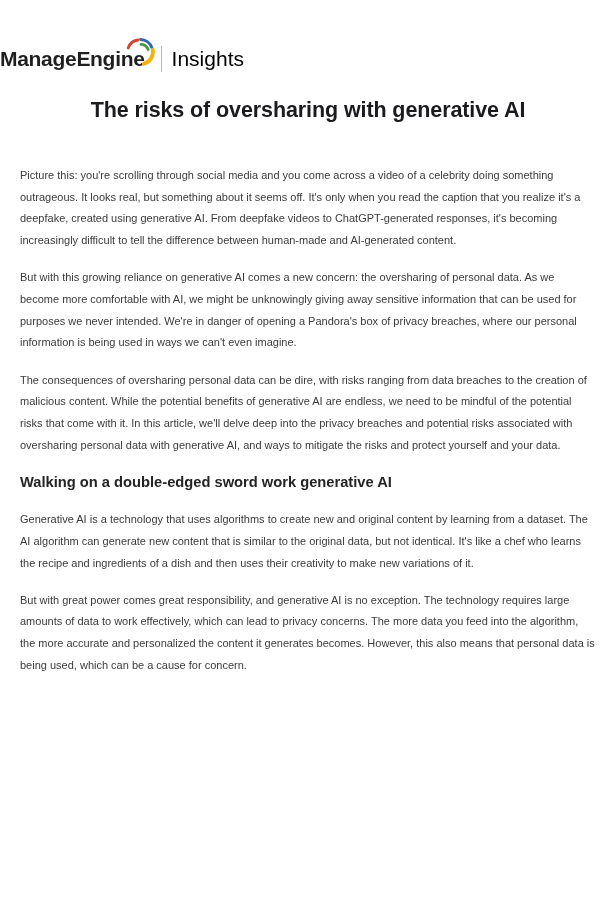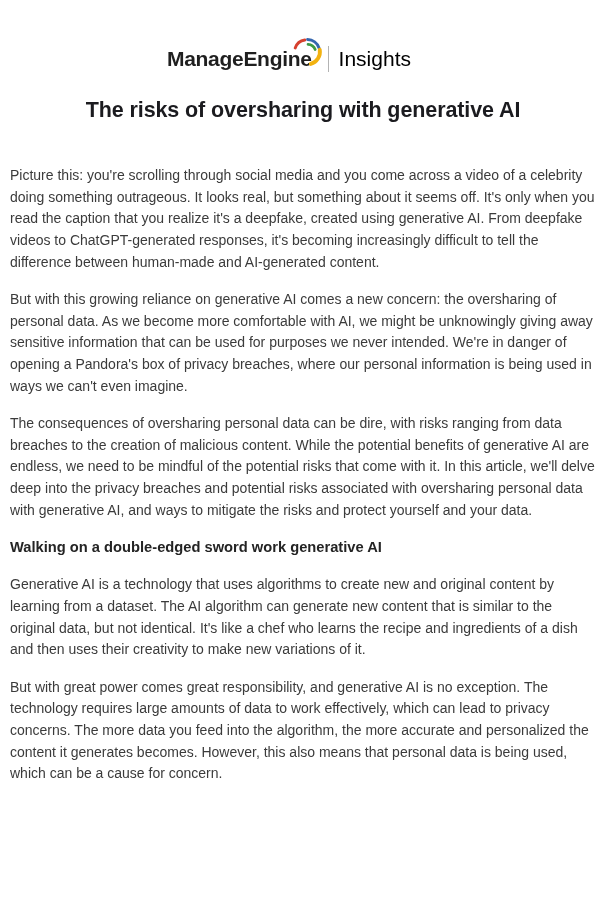--- a/index.html
+++ b/index.html
@@ -7,21 +7,21 @@
     width: 616px;
     height: 900px;
     background: #ffffff;
     overflow: hidden;
     font-family: "Liberation Sans", "DejaVu Sans", sans-serif;
   }
 
   
   .masthead {
     display: flex;
-    justify-content: center;
+    justify-content: flex-start;
     align-items: center;
     padding: 44px 38px 0 0;
     height: 30px;
   }
   .logo {
     display: flex;
     align-items: center;
     cursor: pointer;
   }
   .wordmark {
@@ -50,32 +50,32 @@
     margin: 0 10px 0 16px;
   }
   .insights-text {
     font-size: 21px;
     font-weight: 400;
     color: #000000;
   }
 
   
   main {
-    padding: 0 20px 0 10px;
+    padding: 0 20px 0 20px;
   }
   h1.article-title {
     text-align: center;
     font-size: 21.5px;
     font-weight: 700;
     color: #1b1b1f;
     margin: 24px 0 42px 0;
     letter-spacing: -0.1px;
   }
   p.body-para {
-    font-size: 14px;
+    font-size: 11px;
     line-height: 21.7px;
     color: #3b3b3b;
     margin: 0 0 15.5px 0;
     text-align: left;
   }
   h2.section-heading {
     font-size: 14.7px;
     line-height: 21.7px;
     font-weight: 700;
     color: #242424;

